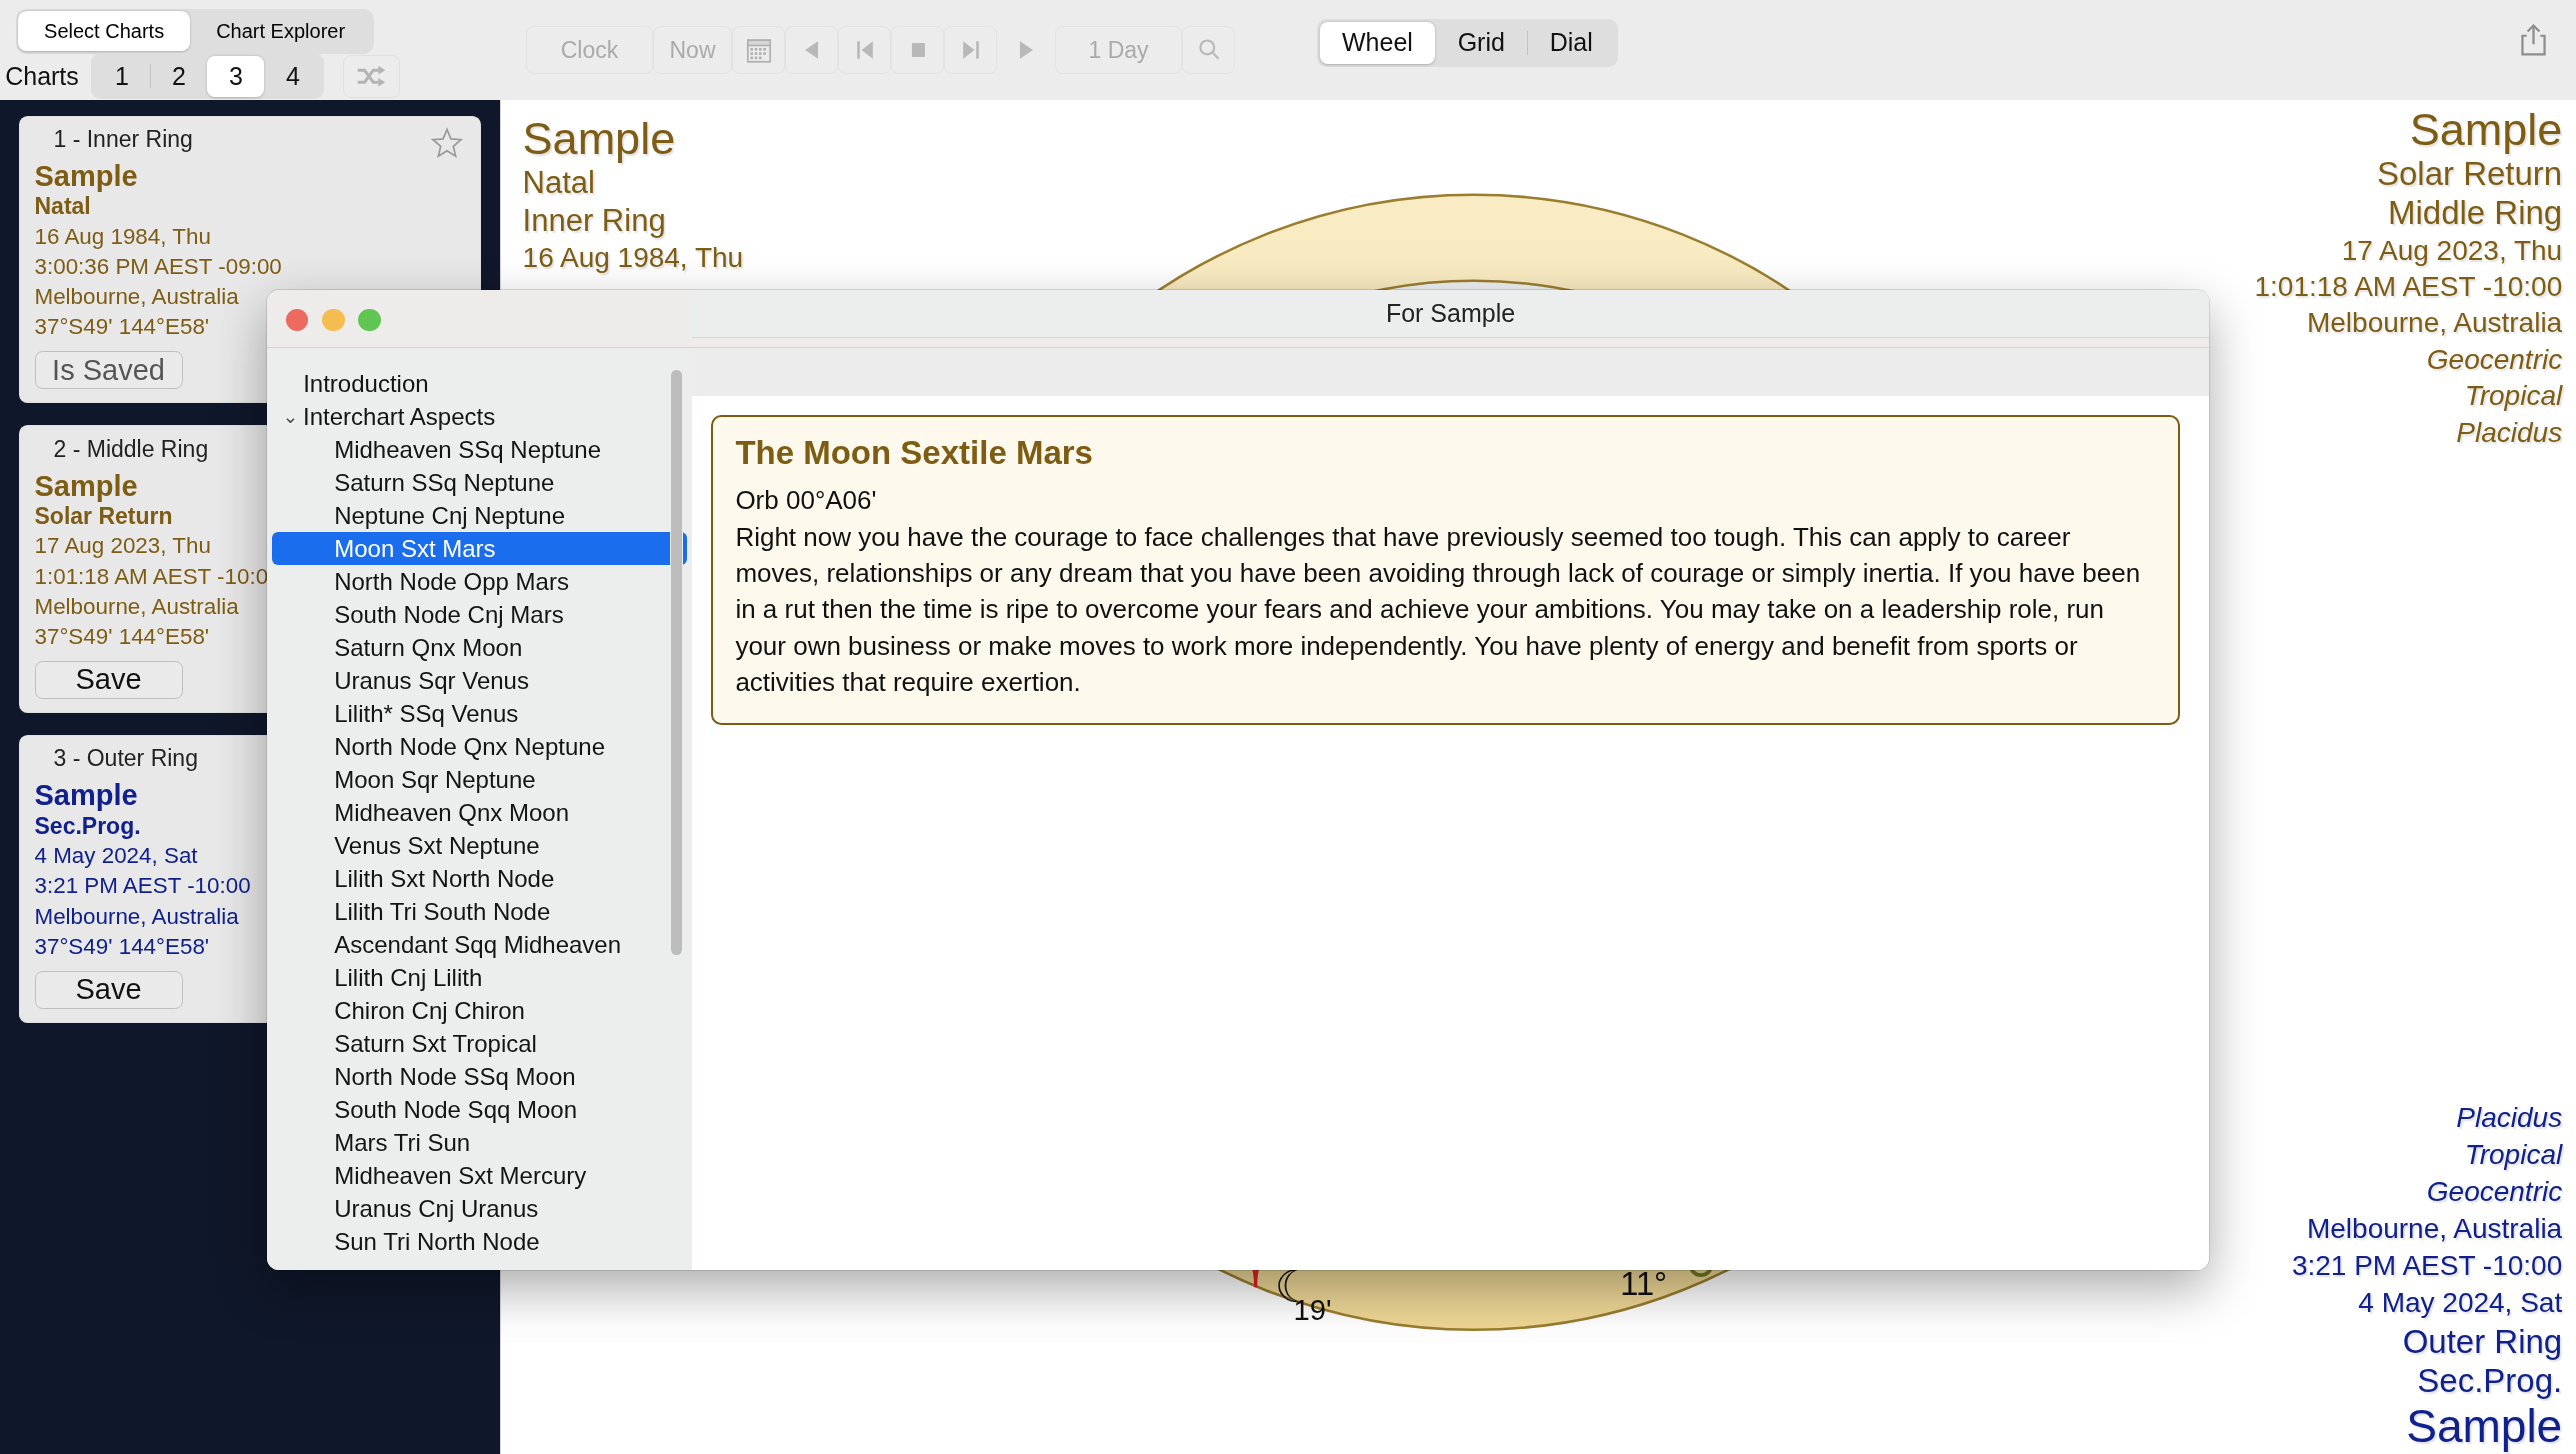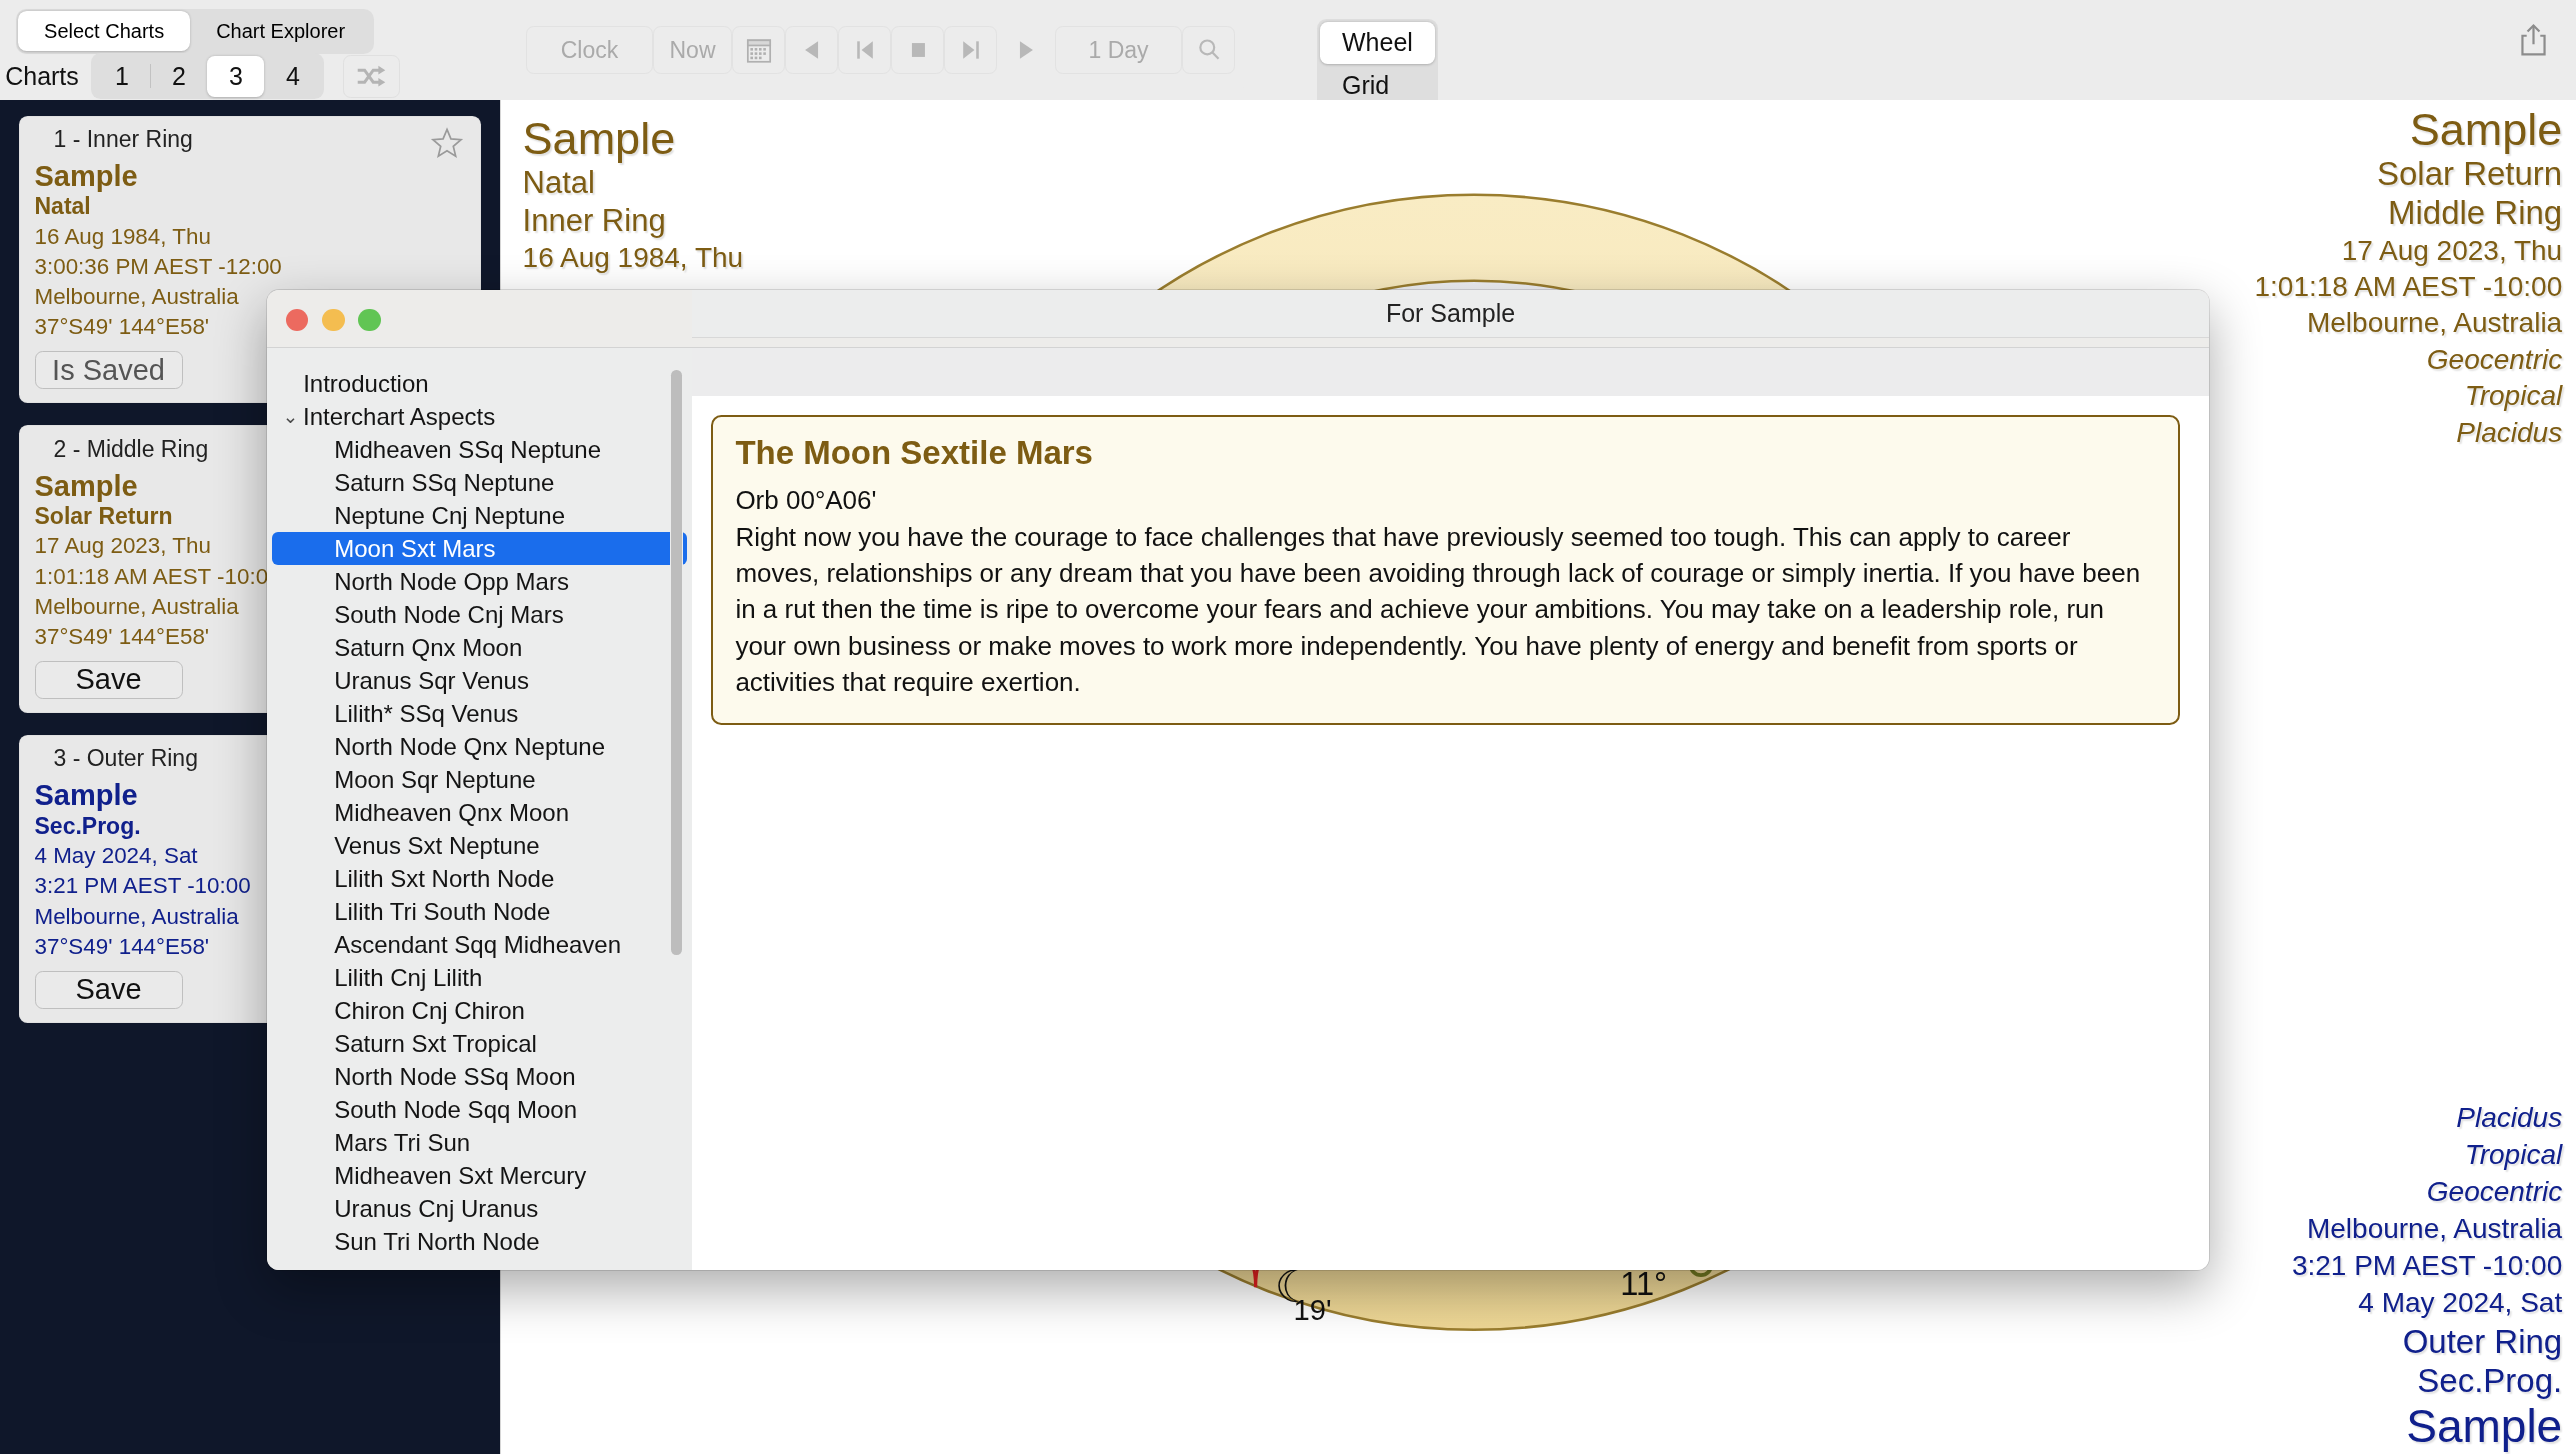--- a/index.html
+++ b/index.html
@@ -52,21 +52,21 @@
     border: 0.9px solid #e2e2e2; border-radius: 7.7px; background: #ececec;
     color: #aaa; font-size: 23px; height: 48px; display: flex; align-items: center;
     justify-content: center; padding: 0 15.5px; white-space: nowrap;
   }
   .tb-btn.icon { width: 53px; padding: 0; }
   .tb-btn.wide { width: 127px; }
   .tb-btn.nogap { border: none; background: none; width: 58px; }
 
   .view-seg {
     position: absolute; left: 1317px; top: 19px;
-    display: flex; background: #dedede; border-radius: 9.5px; padding: 2.6px; flex-direction: column;
+    display: flex; background: #dedede; border-radius: 9.5px; padding: 2.6px;
   }
   .view-seg .v {
     font-size: 25px; color: #111; padding: 6.9px 22.4px; border-radius: 7.7px; position: relative;
   }
   .view-seg .v.active { background: #fff; box-shadow: 0 0.9px 2.6px rgba(0,0,0,.22); }
   .view-seg .v.sep::before{
     content:""; position:absolute; left:0; top:22%; height:56%; width:0.9px; background:#c2c2c2;
   }
   .share-btn { position: absolute; right: 19px; top: 15.5px; width: 48px; height: 48px;
     display:flex; align-items:center; justify-content:center; }
@@ -391,21 +391,21 @@
     <div class="chart-card">
       <div class="card-head">1 - Inner Ring</div>
       <div class="star-icon">
         <svg width="34" height="34" viewBox="0 0 40 40">
           <path d="M20 4 L24.6 15.2 L36.5 16.1 L27.4 23.9 L30.2 35.5 L20 29.2 L9.8 35.5 L12.6 23.9 L3.5 16.1 L15.4 15.2 Z" fill="none" stroke="#9a9a9a" stroke-width="2"></path>
         </svg>
       </div>
       <div class="c-name gold">Sample</div>
       <div class="c-type gold">Natal</div>
       <div class="c-line gold">16 Aug 1984, Thu</div>
-      <div class="c-line gold">3:00:36 PM AEST -12:00</div>
+      <div class="c-line gold">3:00:36 PM AEST -09:00</div>
       <div class="c-line gold">Melbourne, Australia</div>
       <div class="c-line gold">37°S49' 144°E58'</div>
       <div class="card-btn">Is Saved</div>
     </div>
 
     <div class="chart-card" style="margin-top:22.4px;">
       <div class="card-head">2 - Middle Ring</div>
       <div class="c-name gold">Sample</div>
       <div class="c-type gold">Solar Return</div>
       <div class="c-line gold">17 Aug 2023, Thu</div>

